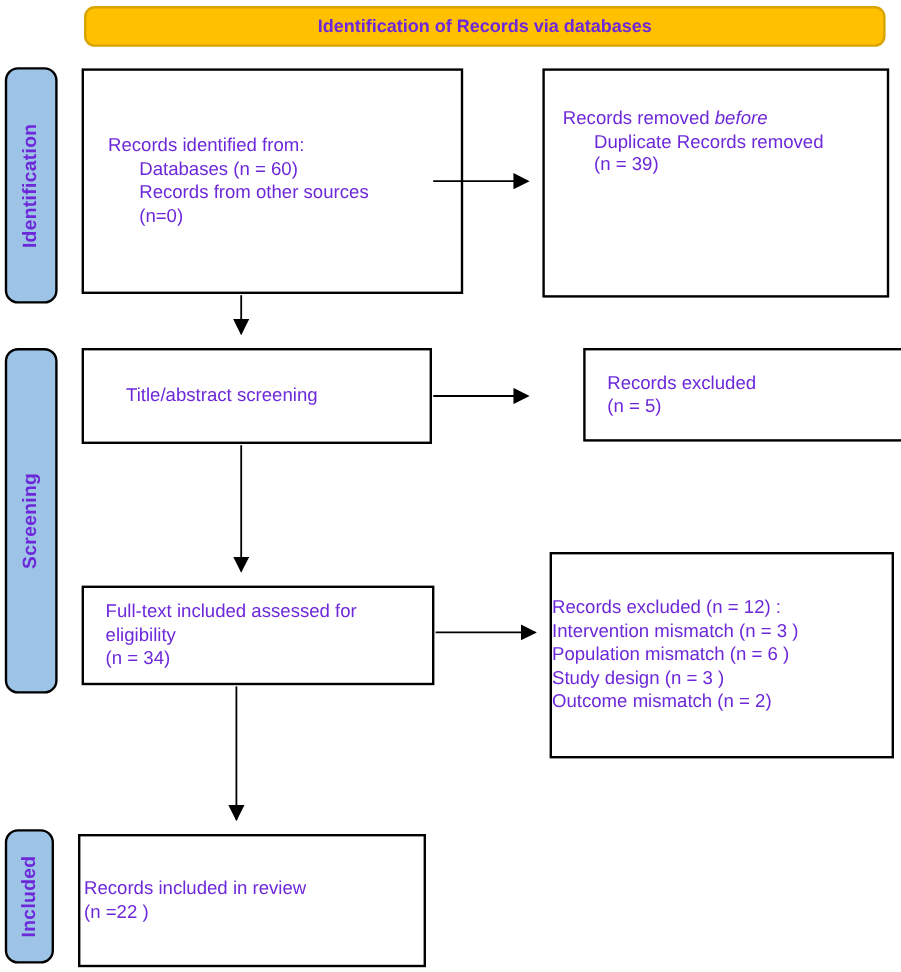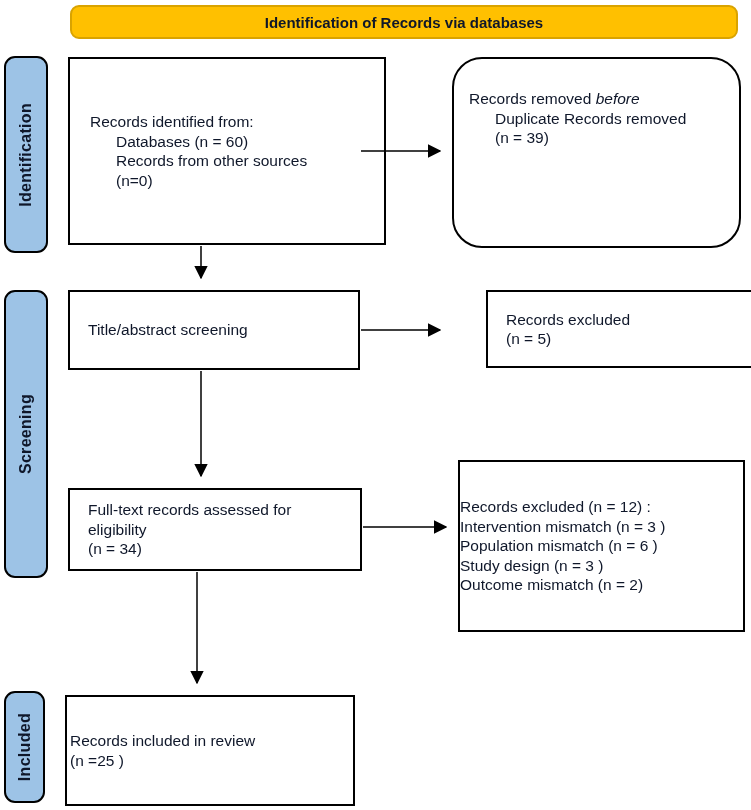--- a/index.html
+++ b/index.html
@@ -2,21 +2,21 @@
 <html><head>
 <meta charset="utf-8">
 <style>
   html, body { margin: 0; padding: 0; background: #ffffff; }
   .canvas {
     position: relative;
     width: 751px;
     height: 810px;
     background: #ffffff;
     font-family: "Liberation Sans", sans-serif;
-    color: #0f172a;
+    color: #6d28d9;
   }
 
   
   .banner {
     position: absolute;
     left: 70px; top: 5px;
     width: 668px; height: 34px;
     background: #FFC000;
     border: 2px solid #D9A300;
     border-radius: 9px;
@@ -60,22 +60,22 @@
     display: flex;
     flex-direction: column;
     justify-content: center;
     font-size: 15.5px;
     line-height: 19.5px;
   }
   .box .line { white-space: nowrap; }
   .box .indent { padding-left: 26px; }
 
   .box1 { left: 68px;  top: 57px;  width: 318px; height: 188px; padding-left: 20px; }
-  .box2 { left: 452px; top: 57px;  width: 289px; height: 191px; padding-left: 15px; justify-content: flex-start; padding-top: 30px; border-radius: 30px; }
-  .box3 { left: 68px;  top: 290px; width: 292px; height: 80px;  padding-left: 18px; }
+  .box2 { left: 452px; top: 57px;  width: 289px; height: 191px; padding-left: 15px; justify-content: flex-start; padding-top: 30px; }
+  .box3 { left: 68px;  top: 290px; width: 292px; height: 80px;  padding-left: 35px; }
   .box4 { left: 452px; top: 290px; width: 289px; height: 78px;  padding-left: 18px; margin-left: 34px; }
   .box5 { left: 68px;  top: 488px; width: 294px; height: 83px;  padding-left: 18px; }
   .box6 { left: 458px; top: 460px; width: 287px; height: 172px; }
   .box7 { left: 65px;  top: 695px; width: 290px; height: 111px; padding-left: 3px; }
 
   .box em { font-style: italic; }
 
   
   .arrows {
     position: absolute;
@@ -123,36 +123,36 @@
   <div class="box box3">
     <div class="line">Title/abstract screening</div>
   </div>
 
   <div class="box box4">
     <div class="line">Records excluded</div>
     <div class="line">(n = 5)</div>
   </div>
 
   <div class="box box5">
-    <div class="line">Full-text records assessed for</div>
+    <div class="line">Full-text included assessed for</div>
     <div class="line">eligibility</div>
     <div class="line">(n = 34)</div>
   </div>
 
   <div class="box box6">
     <div class="line">Records excluded (n = 12) :</div>
     <div class="line">Intervention mismatch (n = 3 )</div>
     <div class="line">Population mismatch (n = 6 )</div>
     <div class="line">Study design (n = 3 )</div>
     <div class="line">Outcome mismatch (n = 2)</div>
   </div>
 
   <div class="box box7">
     <div class="line">Records included in review</div>
-    <div class="line">(n =25 )</div>
+    <div class="line">(n =22 )</div>
   </div>
 
   <svg class="arrows" width="751" height="810" viewBox="0 0 751 810" xmlns="http://www.w3.org/2000/svg">
     <defs>
       <marker id="arrowhead" viewBox="0 0 10 10" refX="9" refY="5" markerWidth="9" markerHeight="9" orient="auto">
         <path d="M0,0 L10,5 L0,10 z" fill="#000000"></path>
       </marker>
     </defs>
     <line x1="361" y1="151" x2="440" y2="151" marker-end="url(#arrowhead)"></line>
     <line x1="201" y1="246" x2="201" y2="278" marker-end="url(#arrowhead)"></line>

